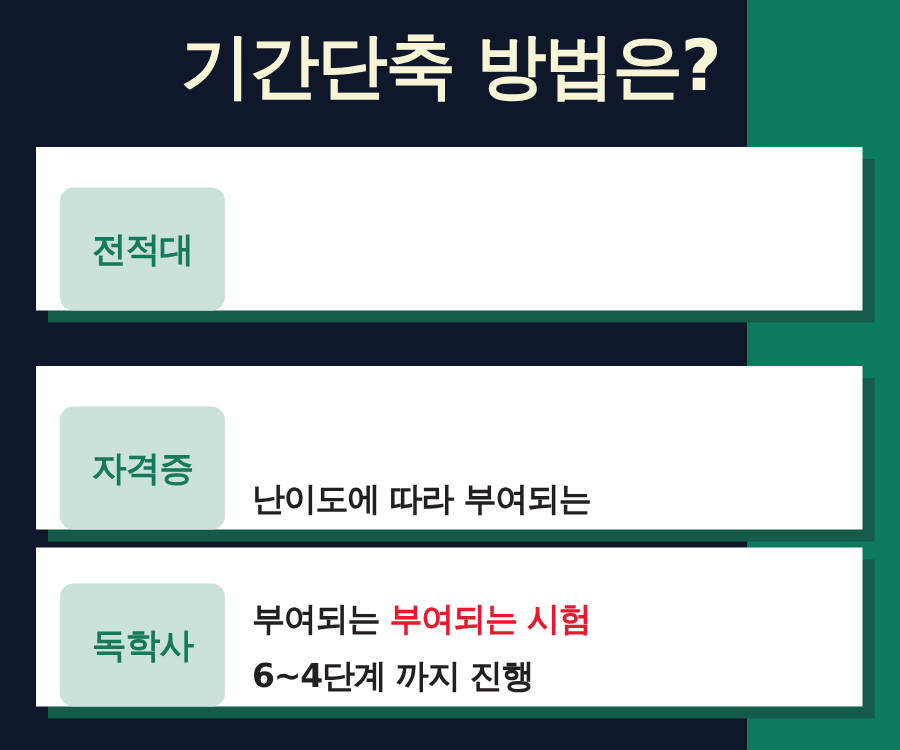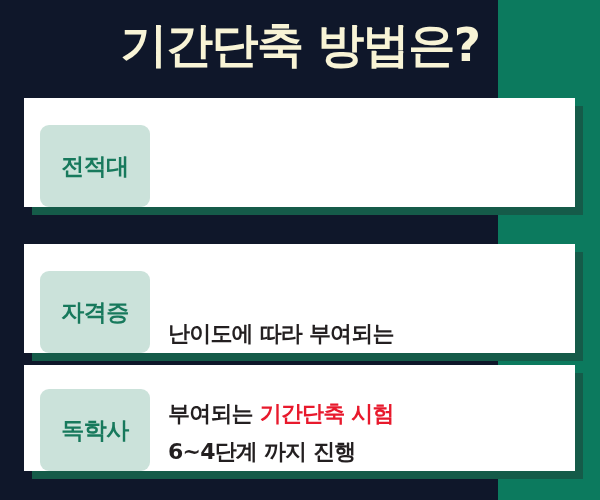--- a/index.html
+++ b/index.html
@@ -135,21 +135,21 @@
       </div>
     </div>
   </div>
 
   <div class="card-wrap c2">
     <div class="card-shadow"></div>
     <div class="card">
       <div class="badge">독학사</div>
       <div class="lines">
         <div class="line">
-          <span class="seg-black">부여되는 </span><span class="seg-red">기간단축 시험</span>
+          <span class="seg-black">부여되는 </span><span class="seg-red">부여되는 시험</span>
         </div>
         <div class="line">
           <span class="seg-black">6~4단계 까지 진행</span>
         </div>
       </div>
     </div>
   </div>
 
 </div>
 

